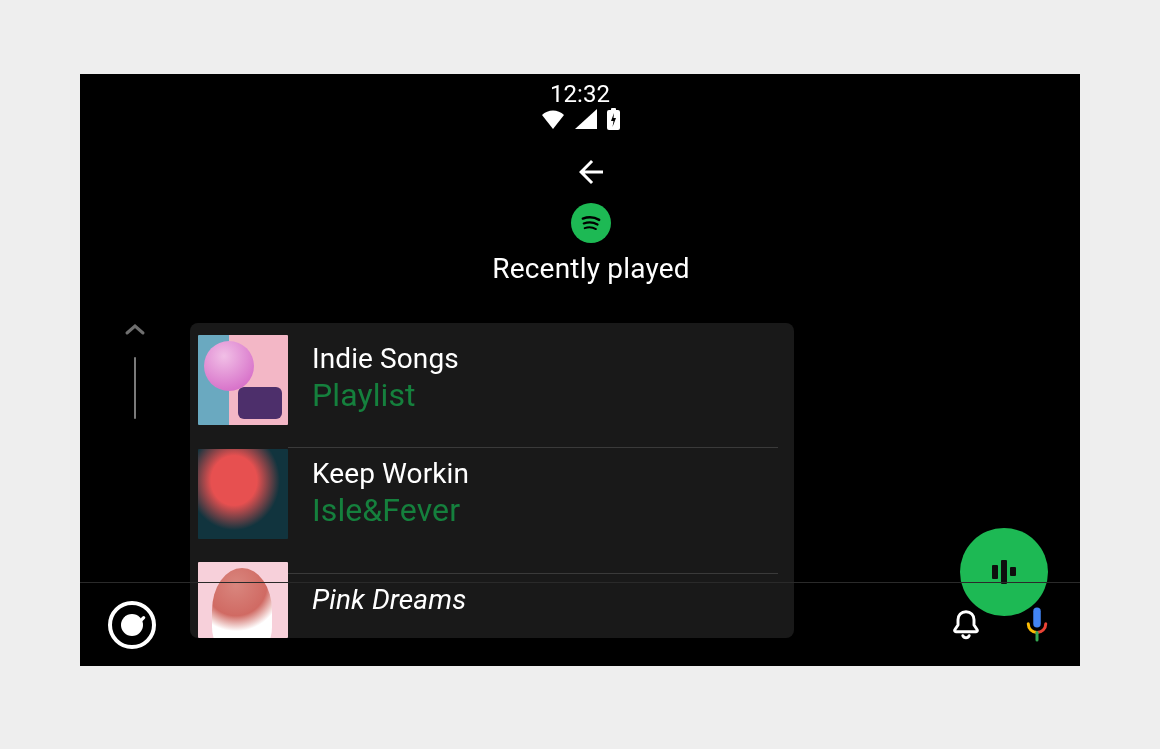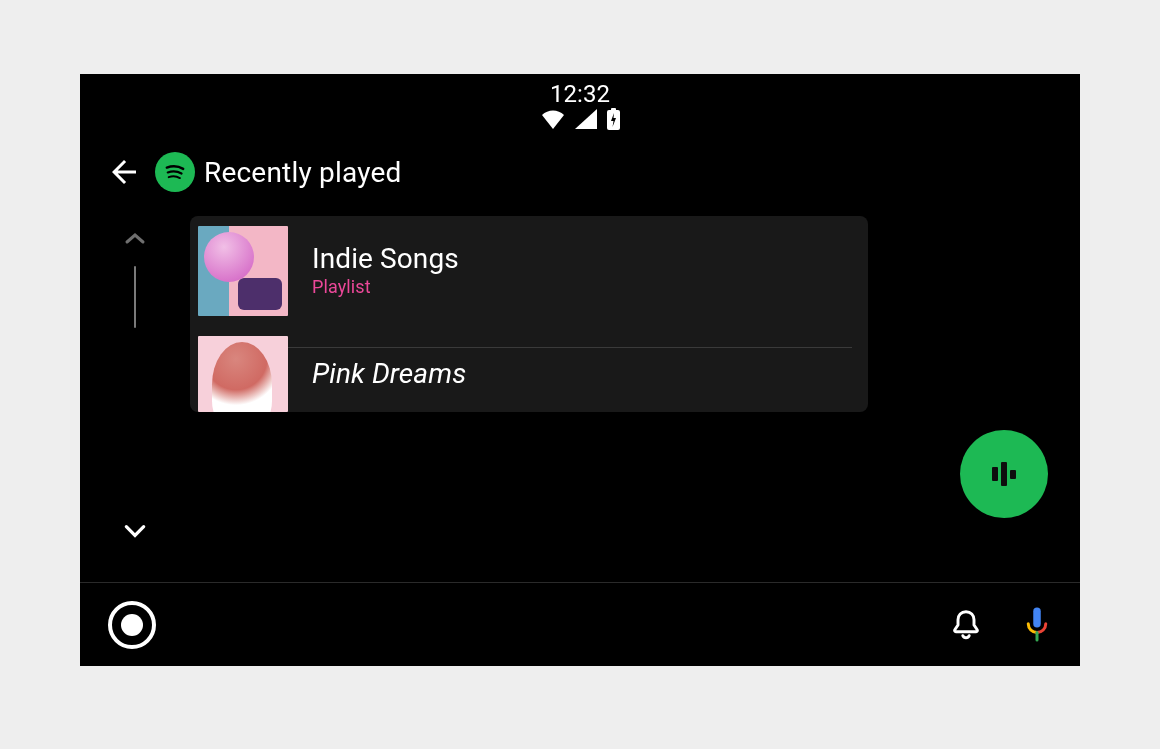--- a/index.html
+++ b/index.html
@@ -1,35 +1,35 @@
 <!DOCTYPE html>
 <html><head>
 <meta charset="utf-8">
 <style>
 html,body{margin:0;padding:0;width:1160px;height:749px;background:#eeeeee;font-family:"Roboto","Helvetica Neue",Arial,sans-serif;}
 .screen{position:absolute;left:80px;top:74px;width:1000px;height:592px;background:#000;color:#fff;}
 .statusbar{display:flex;align-items:center;justify-content:space-between;padding:6px 22px 0 22px;font-size:24px;flex-direction:column;}
 .status-right{display:flex;align-items:center;gap:10px;}
 .svg-icon{display:block;}
-.header{display:flex;align-items:center;gap:9px;padding:20px 0 20px 22px;}
+.header{display:flex;align-items:center;gap:9px;padding:20px 0 20px 22px;flex-direction:column;}
 .back-btn{display:flex;align-items:center;justify-content:center;width:44px;height:44px;}
 .spotify{width:40px;height:40px;border-radius:50%;background:#1db954;display:flex;align-items:center;justify-content:center;}
 .header-title{font-size:28px;font-weight:400;color:#fff;letter-spacing:.2px;}
 .body{position:relative;display:flex;align-items:flex-start;}
 .scrollbar{width:110px;display:flex;flex-direction:column;align-items:center;gap:14px;padding-top:16px;}
 .chevron{color:#9e9e9e;font-size:20px;}
 .track{width:2px;height:62px;background:#7a7a7a;border-radius:1px;margin-top:6px;}
 .chevron-down{margin-top:180px;color:#fff;font-size:22px;}
-.list{width:678px;background:#191919;border-radius:8px;margin-top:2px;overflow:hidden;}
+.list{width:604px;background:#191919;border-radius:8px;margin-top:18px;overflow:hidden;}
 .list-item{display:flex;align-items:center;padding:10px 16px 10px 8px;}
 .list-item + .list-item .text{border-top:1px solid #3a3a3a;}
 .thumb{width:90px;height:90px;flex-shrink:0;border-radius:1px;}
 .text{flex:1;padding:10px 0 10px 24px;}
 .title{font-size:28px;color:#fff;letter-spacing:.1px;line-height:1.15;}
-.subtitle{font-size:18px;color:#ec4899;letter-spacing:.1px;line-height:1.3;}
+.subtitle{font-size:32px;color:#15803d;letter-spacing:.1px;line-height:1.3;}
 
 .th1{background:linear-gradient(90deg,#6aa9c0 35%,#f3b7c6 35%);position:relative;}
 .th1::after{content:"";position:absolute;left:6px;top:6px;width:50px;height:50px;border-radius:50%;background:radial-gradient(circle at 40% 30%,#f1bfe6,#d05bc1);}
 .th1::before{content:"";position:absolute;left:40px;bottom:6px;width:44px;height:32px;background:#4d2f6b;border-radius:6px;}
 .th2{background:radial-gradient(ellipse at 40% 35%,#e75050 0 30%,#11343e 60%);}
 .th3{background:linear-gradient(#f7d0da,#f7d0da);position:relative;}
 .th3::after{content:"";position:absolute;left:14px;top:6px;width:60px;height:85px;border-radius:50% 50% 30% 30%;background:radial-gradient(circle at 40% 20%,#d9867e,#d06a63 40%,#fff 60%);}
 .fab{position:absolute;right:32px;bottom:22px;width:88px;height:88px;border-radius:50%;background:#1db954;display:flex;align-items:center;justify-content:center;gap:3px;}
 .fab .bar{width:6px;background:#0e0e0e;border-radius:1px;}
 .bottombar{position:absolute;left:0;bottom:0;width:100%;height:84px;border-top:1px solid #2a2a2a;display:flex;align-items:center;justify-content:space-between;padding:0 28px 0 28px;box-sizing:border-box;}
@@ -88,20 +88,27 @@
     </div>
 
     <div class="list">
       <div class="list-item">
         <div class="thumb th1"></div>
         <div class="text">
           <div class="title">Indie Songs</div>
           <div class="subtitle">Playlist</div>
         </div>
       </div>
+      <div class="list-item">
+        <div class="thumb th2"></div>
+        <div class="text" style="border-top:1px solid #3a3a3a;">
+          <div class="title">Keep Workin</div>
+          <div class="subtitle">Isle&amp;Fever</div>
+        </div>
+      </div>
       <div class="list-item" style="padding-bottom:0;font-style:italic;">
         <div class="thumb th3" style="height:76px;"></div>
         <div class="text" style="border-top:1px solid #3a3a3a;">
           <div class="title">Pink Dreams</div>
         </div>
       </div>
     </div>
 
     <div class="fab">
       <div class="bar" style="height:14px"></div>

